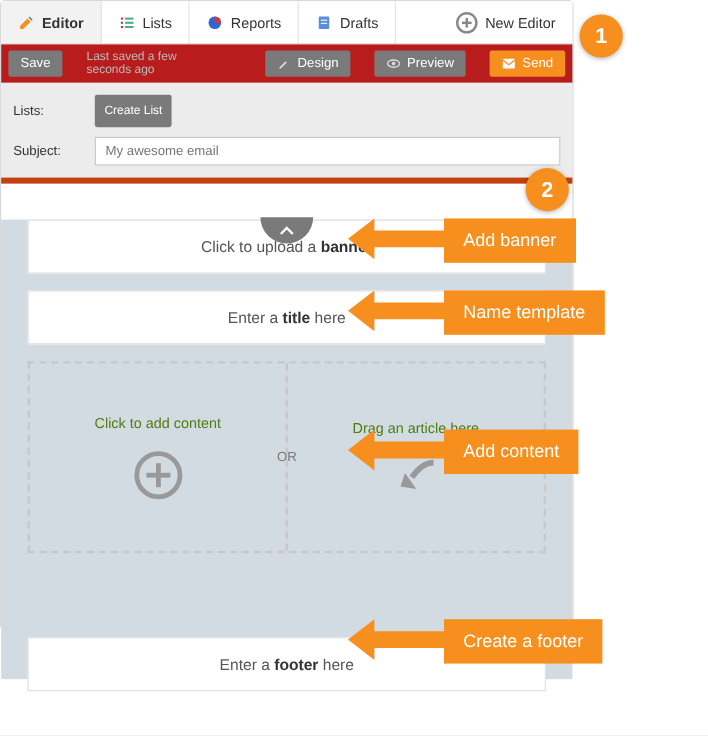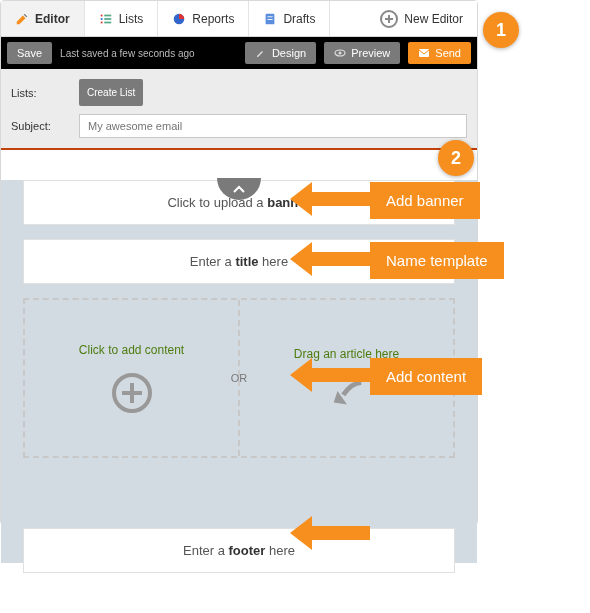--- a/index.html
+++ b/index.html
@@ -12,31 +12,31 @@
   .tab.active { background: #f2f2f2; font-weight: bold; }
   .tab .ico { width: 14px; height: 14px; display: inline-block; }
   .spacer { flex: 1; }
   .new-email { display: flex; align-items: center; gap: 6px; padding: 0 14px; font-size: 12px; color: #333; cursor: pointer; }
   .plus-circ { width: 18px; height: 18px; border: 2px solid #888; border-radius: 50%; position: relative; display: inline-block; }
   .plus-circ::before, .plus-circ::after { content: ""; position: absolute; background: #888; }
   .plus-circ::before { left: 3px; right: 3px; top: 50%; height: 2px; margin-top: -1px; }
   .plus-circ::after { top: 3px; bottom: 3px; left: 50%; width: 2px; margin-left: -1px; }
 
   
-  .toolbar { height: 32px; background: #000000; display: flex; align-items: center; padding: 0 6px; gap: 8px; }
+  .toolbar { height: 32px; background: #b91c1c; display: flex; align-items: center; padding: 0 6px; gap: 20px; }
   .btn { height: 22px; padding: 0 10px; border-radius: 2px; font-size: 11px; display: inline-flex; align-items: center; gap: 5px; cursor: pointer; color: #fff; border: none; }
   .btn.save { background: #7a7a7a; }
   .btn.gray { background: #7a7a7a; }
   .btn.send { background: #f78f1e; }
   .save-note { color: #bbb; font-size: 10px; }
   .toolbar .spacer { flex: 1; }
   .ico-mini { width: 12px; height: 12px; display: inline-block; }
 
   
-  .form-rows { background: #ececec; padding: 6px 0; border-bottom: 2px solid #c2410c; }
+  .form-rows { background: #ececec; padding: 6px 0; border-bottom: 5px solid #c2410c; }
   .frow { display: flex; align-items: center; padding: 4px 10px; gap: 8px; }
   .flabel { width: 60px; font-size: 11px; color: #333; }
   .pill-btn { background: #7a7a7a; color: #fff; font-size: 10px; padding: 8px 8px; border-radius: 2px; border: none; cursor: pointer; }
   .finput { flex: 1; height: 24px; border: 1px solid #c9c9c9; background: #fff; padding: 0 8px; font-size: 11px; color: #888; }
 
   
   .canvas-wrap { position: relative; background: #d3dbe2; padding: 0 22px 22px 22px; height: calc(100% - 36px - 32px - 72px); }
   .chev-up { position: absolute; top: -2px; left: 50%; transform: translateX(-50%); width: 44px; height: 22px; background: #7a7a7a; border-radius: 0 0 22px 22px; display: flex; align-items: center; justify-content: center; cursor: pointer; }
   .chev-up svg { width: 14px; height: 10px; }
 
@@ -215,13 +215,14 @@
   <svg class="arrow" viewBox="0 0 80 34">
       <path d="M80 10 L22 10 L22 0 L0 17 L22 34 L22 24 L80 24 Z" fill="#f78f1e"></path>
     </svg>
   <div class="lbl">Add content</div>
 </div>
 
 <div class="callout" style="left:290px; top:516px;">
   <svg class="arrow" viewBox="0 0 80 34">
       <path d="M80 10 L22 10 L22 0 L0 17 L22 34 L22 24 L80 24 Z" fill="#f78f1e"></path>
     </svg>
+  <div class="lbl">Create a footer</div>
 </div>
 
 </body></html>

